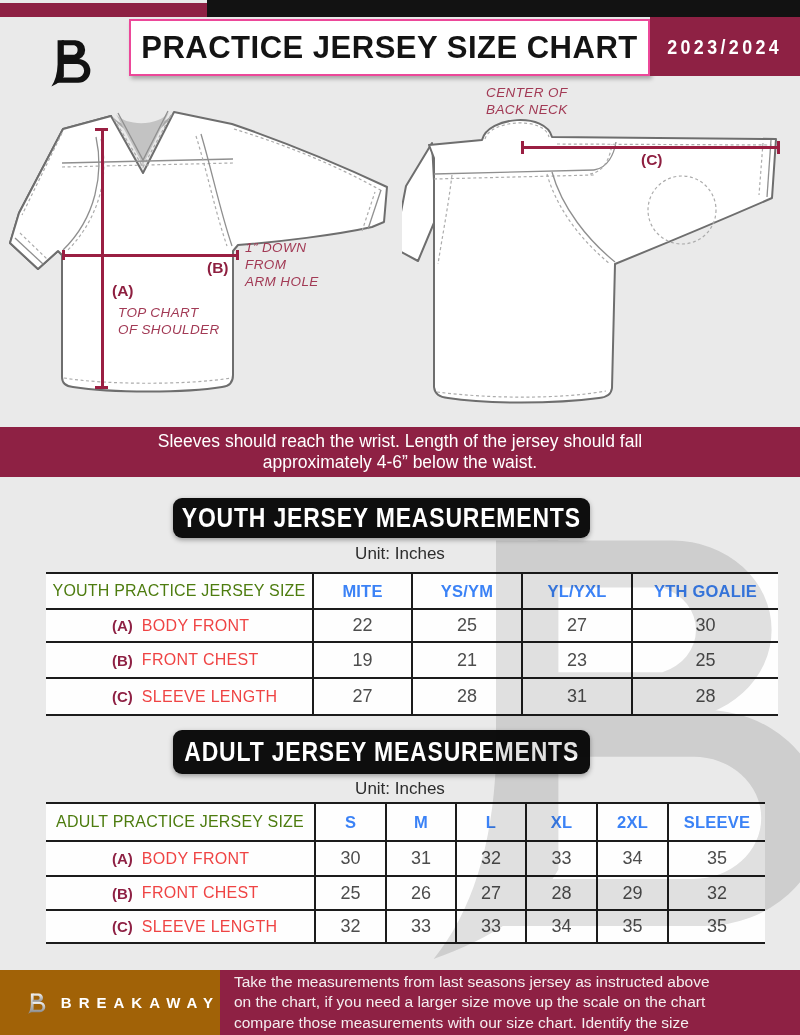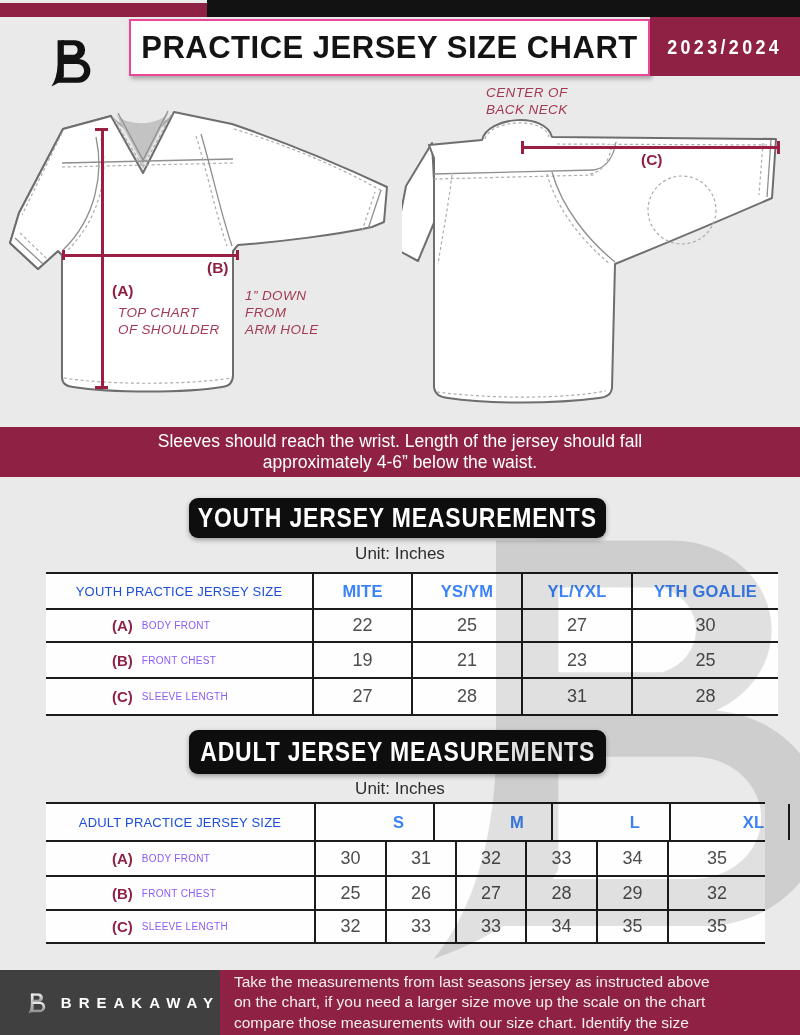--- a/index.html
+++ b/index.html
@@ -37,51 +37,51 @@
   .mlabel { position:absolute; color:#8E1F40; font-weight:800; font-size:15.5px; }
   .mnote { position:absolute; color:#A23A55; font-style:italic; font-size:13.5px; line-height:17px; white-space:pre-line; letter-spacing:.4px; }
   
   .instruction-banner {
     position:absolute; left:0; top:427px; width:800px; height:50px; background:#8E2144;
     display:flex; flex-direction:column; align-items:center; justify-content:center;
     color:#fff; font-size:17.5px; line-height:21px; text-align:center;
   }
   
   .pill {
-    position:absolute; left:189px; width:417px; background:#0E0E0E; border-radius:9px;
+    position:absolute; left:173px; width:417px; background:#0E0E0E; border-radius:9px;
     display:flex; align-items:center; justify-content:center;
     box-shadow:0 2px 5px rgba(0,0,0,.35);
   }
   .pill span { color:#fff; font-weight:700; font-size:28px; letter-spacing:1px; display:inline-block; transform:scaleX(.82); white-space:nowrap; }
   .pill-youth { top:498px; height:40px; }
   .pill-adult { top:730px; height:44px; }
   .unit { position:absolute; left:0; width:800px; text-align:center; font-size:17px; color:#2D2D2D; }
   .unit-youth { top:544px; }
   .unit-adult { top:779px; }
   
   .table { position:absolute; left:46px; border-top:2px solid #1C1C1C; z-index:2; }
   .table .tr { display:grid; border-bottom:2px solid #1C1C1C; background:rgba(255,255,255,.92); }
   .youth-table { top:572px; width:732px; }
   .youth-table .tr { grid-template-columns:268px 99px 110px 110px 145px; }
   .youth-table .tr.hd { height:34px; } .youth-table .r0 { height:31px; } .youth-table .r1 { height:34px; } .youth-table .r2 { height:35px; }
   .adult-table { top:802px; width:719px; }
   .adult-table .tr { grid-template-columns:270px 71px 70px 70px 71px 71px 96px; }
-  .adult-table .tr.hd { height:36px;gap:48px; } .adult-table .r0 { height:33px; } .adult-table .r1 { height:32px; } .adult-table .r2 { height:31px; }
+  .adult-table .tr.hd { height:36px; } .adult-table .r0 { height:33px; } .adult-table .r1 { height:32px; } .adult-table .r2 { height:31px; }
   .td { display:flex; align-items:center; justify-content:center; border-right:2px solid #1C1C1C; overflow:hidden; }
   .td.last { border-right:none; }
-  .td.size-head { color:#1d4ed8; font-size:13px; letter-spacing:.2px; }
+  .td.size-head { color:#4d7c0f; font-size:16px; letter-spacing:.2px; }
   .td.col-head { color:#3b82f6; font-weight:700; font-size:16.5px; letter-spacing:.2px; }
   .td.rowlabel { justify-content:flex-start; padding-left:66px; gap:9px; }
   .td.rowlabel .key { color:#8E2144; font-weight:800; font-size:15px; }
-  .td.rowlabel .lbl { color:#8b5cf6; font-size:10px; letter-spacing:.3px; }
+  .td.rowlabel .lbl { color:#ef4444; font-size:16px; letter-spacing:.3px; }
   .td.val { color:#4D4D4D; font-size:18px; }
   
   .watermark { position:absolute; left:340px; top:503px; width:520px; height:470px; mix-blend-mode:multiply; opacity:.9; z-index:3; pointer-events:none; }
   
-  .footer-black { position:absolute; left:0; top:970px; width:220px; height:65px; background:#404040; display:flex; align-items:center; }
+  .footer-black { position:absolute; left:0; top:970px; width:220px; height:65px; background:#a16207; display:flex; align-items:center; }
   .footer-maroon { position:absolute; left:220px; top:970px; width:580px; height:65px; background:#8E2144; display:flex; flex-direction:column; justify-content:center; padding-left:14px; box-sizing:border-box; }
   .footer-maroon div { color:#F4EDEF; font-size:15.5px; line-height:20.5px; white-space:nowrap; }
   .logo-footer { width:30px; height:36px; margin-left:24px; }
   .brand { color:#fff; font-weight:700; font-size:15px; letter-spacing:7px; margin-left:14px; white-space:nowrap; }
   .z { z-index:2; }
 </style>
 </head>
 <body>
 
 <div class="page">
@@ -151,21 +151,21 @@
   <div class="mline z" style="left:62px; top:250px; width:2.5px; height:10px;"></div>
   <div class="mline z" style="left:236px; top:250px; width:2.5px; height:10px;"></div>
   <div class="mline z" style="left:522px; top:146px; width:257px; height:2.5px;"></div>
   <div class="mline z" style="left:521px; top:141px; width:2.5px; height:13px;"></div>
   <div class="mline z" style="left:777px; top:141px; width:2.5px; height:13px;"></div>
 
   <div class="mlabel z" style="left:112px; top:282px;">(A)</div>
   <div class="mnote z" style="left:118px; top:304px;">TOP CHART
 OF SHOULDER</div>
   <div class="mlabel z" style="left:207px; top:259px;">(B)</div>
-  <div class="mnote z" style="left:245px; top:239px;margin-top:48px;">1” DOWN
+  <div class="mnote z" style="left:245px; top:239px;">1” DOWN
 FROM
 ARM HOLE</div>
   <div class="mnote z" style="left:486px; top:84px;">CENTER OF
 BACK NECK</div>
   <div class="mlabel z" style="left:641px; top:151px;">(C)</div>
 
   <div class="instruction-banner">
     <div>Sleeves should reach the wrist. Length of the jersey should fall</div>
     <div>approximately 4-6” below the waist.</div>
   </div>

